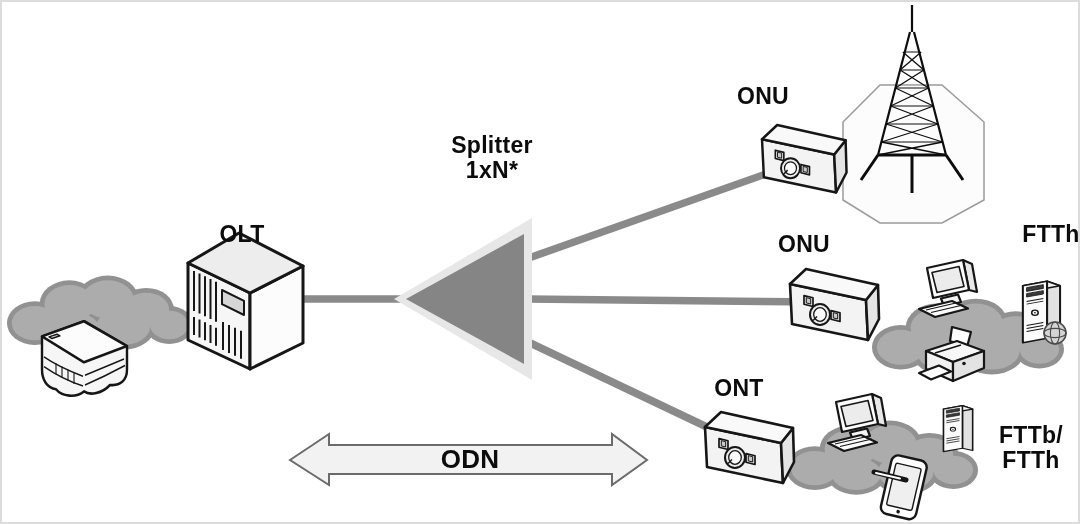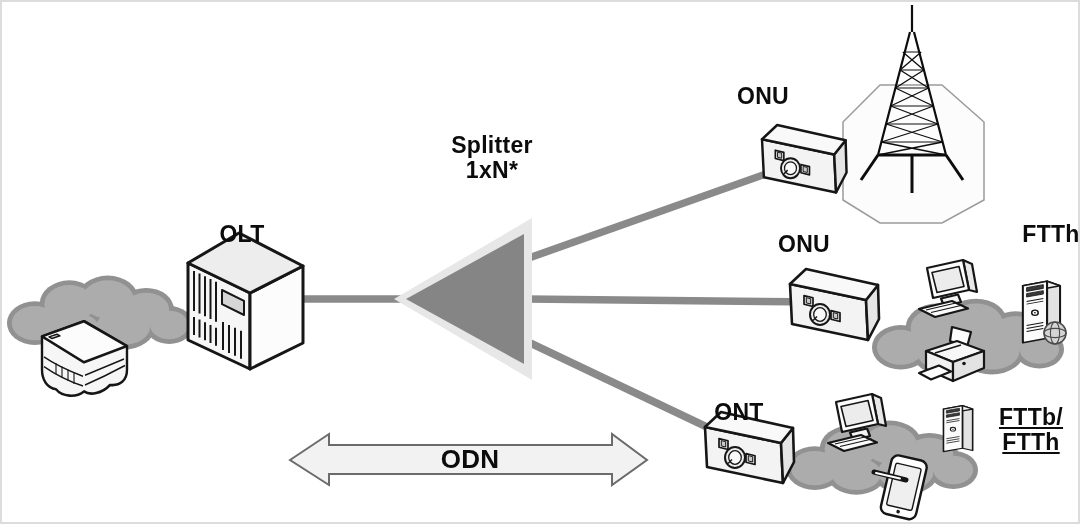--- a/index.html
+++ b/index.html
@@ -166,23 +166,23 @@
 
 <div class="lbl" style="left:240px;top:202px;margin-top:30px;">OLT</div>
 
 <div class="lbl multi" style="left:490px;top:156px;">
   <div>Splitter</div>
   <div>1xN*</div>
 </div>
 
 <div class="lbl" style="left:761px;top:94px;">ONU</div>
 <div class="lbl" style="left:802px;top:242px;">ONU</div>
-<div class="lbl" style="left:737px;top:386px;margin-top:24px;">ONT</div>
+<div class="lbl" style="left:737px;top:386px;">ONT</div>
 <div class="lbl" style="left:1049px;top:232px;">FTTh</div>
 
-<div class="lbl multi" style="left:1029px;top:428px;text-decoration:underline;">
+<div class="lbl multi" style="left:1029px;top:446px;">
   <div>FTTb/</div>
   <div>FTTh</div>
 </div>
 
 <div class="lbl small" style="left:468px;top:457px;">ODN</div>
 
 </div>
 
 </body></html>

